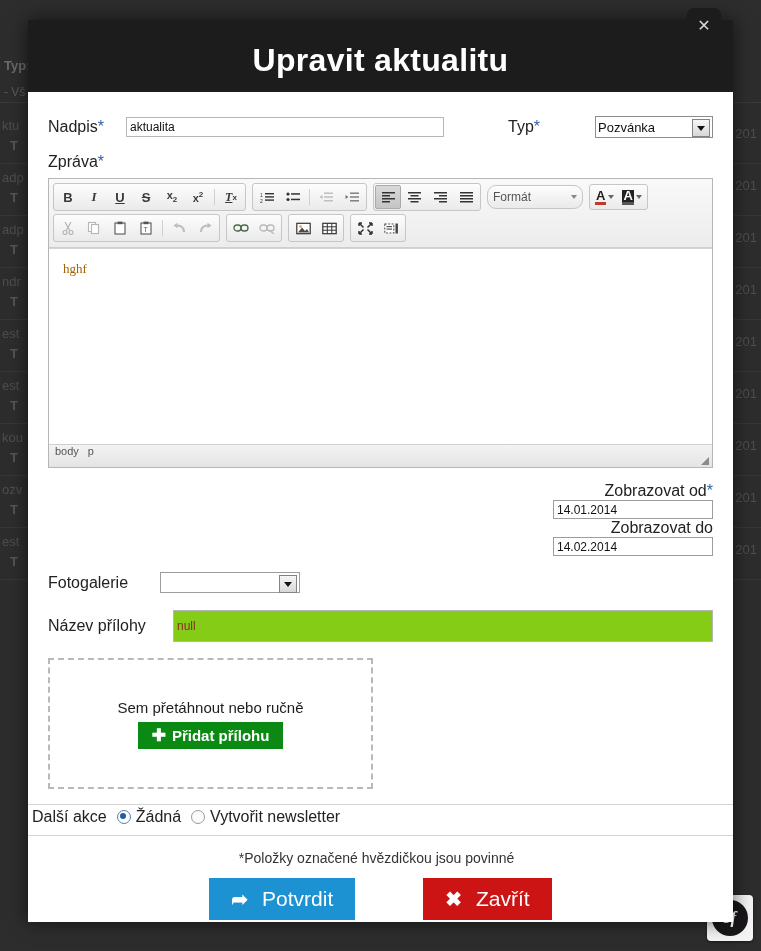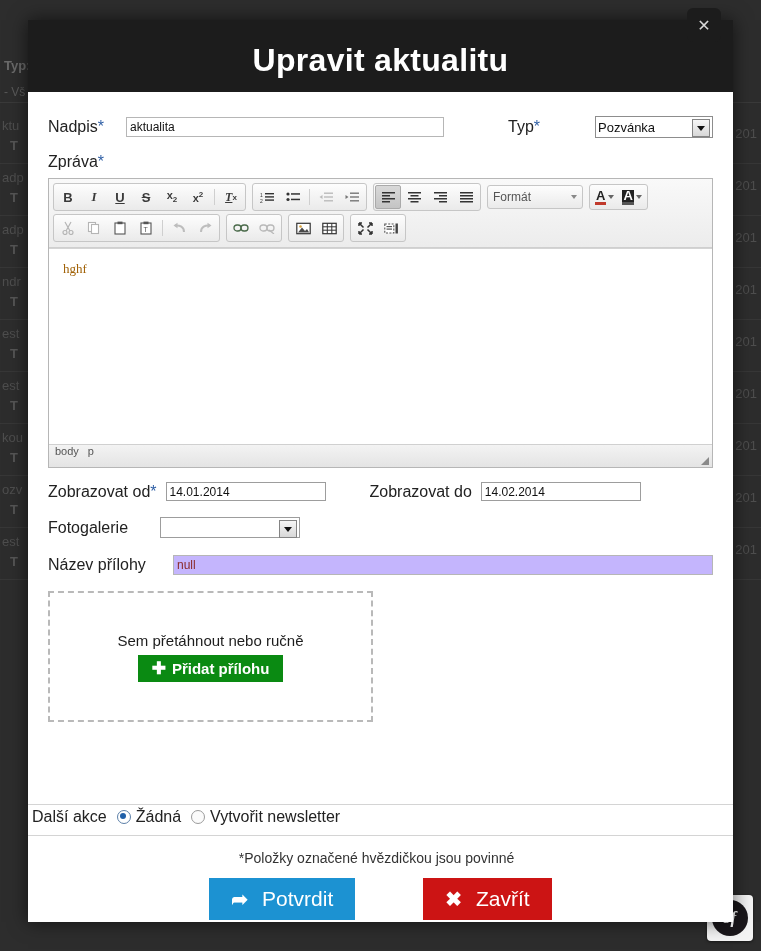--- a/index.html
+++ b/index.html
@@ -72,58 +72,58 @@
     border-bottom:1px solid #cfcfcf;}
   .ck-tbrow{display:flex;align-items:center;gap:6px;margin-bottom:3px;}
   .ck-group{display:inline-flex;align-items:center;border:1px solid #c6c6c6;border-radius:3px;
     background:linear-gradient(#fdfdfd,#eaeaea);padding:1px;}
   .ck-btn{width:24px;height:22px;display:flex;align-items:center;justify-content:center;
     font-size:13px;color:#3a3a3a;cursor:pointer;border:1px solid transparent;border-radius:2px;}
   .ck-btn.on{background:linear-gradient(#d9d9d9,#c4c4c4);border-color:#aaa;}
   .ck-btn.dim{color:#b6b6b6;}
   .ck-sep{width:1px;height:16px;background:#cfcfcf;margin:0 3px;}
   .ck-combo{display:inline-flex;align-items:center;justify-content:space-between;
-    width:84px;height:22px;padding:0 5px;border:1px solid #c6c6c6;border-radius:3px;
+    width:84px;height:22px;padding:0 5px;border:1px solid #c6c6c6;border-radius:9px;
     background:linear-gradient(#fdfdfd,#eaeaea);font-size:12px;color:#555;cursor:pointer;}
   .ck-combo .caret{border-left:3px solid transparent;border-right:3px solid transparent;
     border-top:4px solid #888;}
   .ck-colorbtn{display:inline-flex;align-items:center;gap:2px;height:22px;padding:0 4px;cursor:pointer;}
   .ck-colorbtn .glyph{font-weight:bold;font-size:13px;color:#222;border-bottom:3px solid #c0392b;
     line-height:12px;padding:0 1px;}
   .ck-colorbtn .glyph.inv{background:#222;color:#fff;border-bottom:3px solid #555;}
 
   #ck-content{background:#fff;height:196px;padding:12px 14px;box-sizing:border-box;
     border-top:1px solid #d4d4d4;overflow:hidden;}
   #ck-content p{margin:0;font-family:"Liberation Serif",serif;font-size:13px;color:#a16207;}
   #ck-status{height:22px;background:linear-gradient(#f3f3f3,#e4e4e4);
     border-top:1px solid #d0d0d0;display:flex;padding:0 6px;
     font-size:11px;color:#555;position:relative;}
   #ck-status .el{margin-right:9px;cursor:pointer;}
   #ck-resize{position:absolute;right:3px;bottom:2px;width:0;height:0;
     border-left:8px solid transparent;border-bottom:8px solid #8a8a8a;cursor:nwse-resize;}
 
   
-  .row-dates{display:flex;align-items:center;margin-top:14px;}
+  .row-dates{display:flex;align-items:flex-end;margin-top:14px;flex-direction:column;}
   .row-dates .lbl{font-size:16px;}
   .date-in{width:160px;height:19px;box-sizing:border-box;border:1px solid #9d9d9d;
     font-size:12px;color:#111;padding:1px 3px;margin-left:9px;
     font-family:"Liberation Sans",sans-serif;background:#fff;outline:none;}
   .gap{width:44px;}
 
   .row-gal{display:flex;align-items:center;margin-top:16px;}
   .row-gal .lbl{width:112px;}
   #gal-select{width:140px;height:21px;box-sizing:border-box;border:1px solid #9d9d9d;
     background:#fff;-webkit-appearance:none;appearance:none;font-size:13px;padding-left:3px;
     font-family:"Liberation Sans",sans-serif;}
 
   .row-att{display:flex;align-items:center;margin-top:17px;}
   .row-att .lbl{width:125px;}
-  #att-input{flex:1;height:20px;box-sizing:border-box;border:1px solid #b6b6b6;
+  #att-input{flex:1;height:32px;box-sizing:border-box;border:1px solid #b6b6b6;
     font-size:12px;color:#8a2a2a;padding:0 3px;
-    font-family:"Liberation Sans",sans-serif;background:#c4b5fd;outline:none;}
+    font-family:"Liberation Sans",sans-serif;background:#84cc16;outline:none;}
 
   
   #dropzone{margin-top:16px;width:325px;height:131px;border:2px dashed #b9b9b9;
     box-sizing:border-box;display:flex;flex-direction:column;align-items:center;
     justify-content:center;}
   #dz-text{font-size:15px;color:#1d1d1d;margin-bottom:6px;}
   #dz-btn{background:#0a8a12;color:#fff;font-size:15px;font-weight:bold;
     padding:5px 14px;display:inline-flex;align-items:center;gap:6px;cursor:pointer;}
   #dz-btn .plus{font-size:17px;line-height:1;}
 

